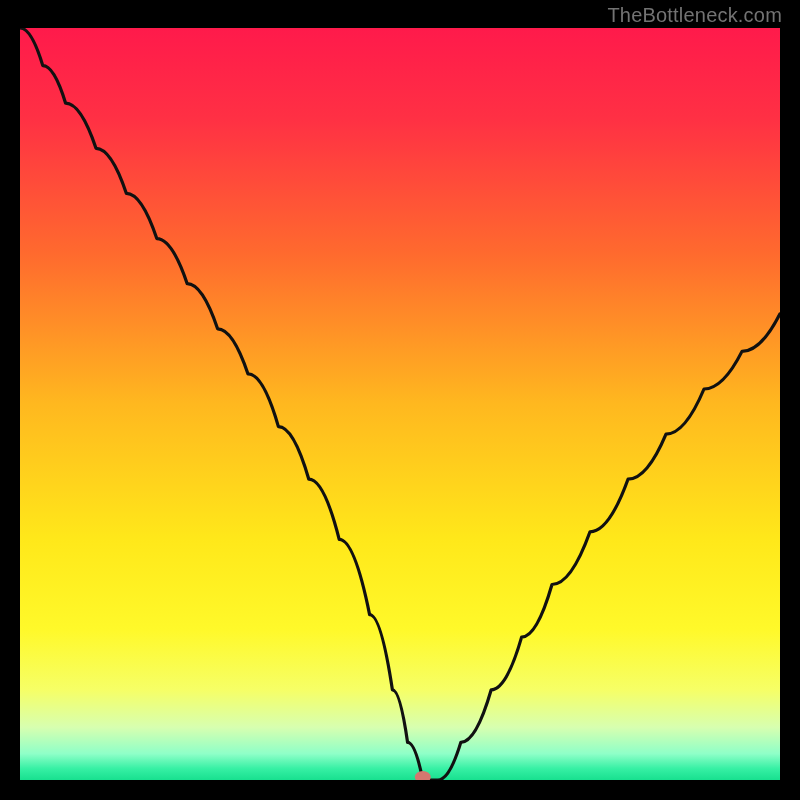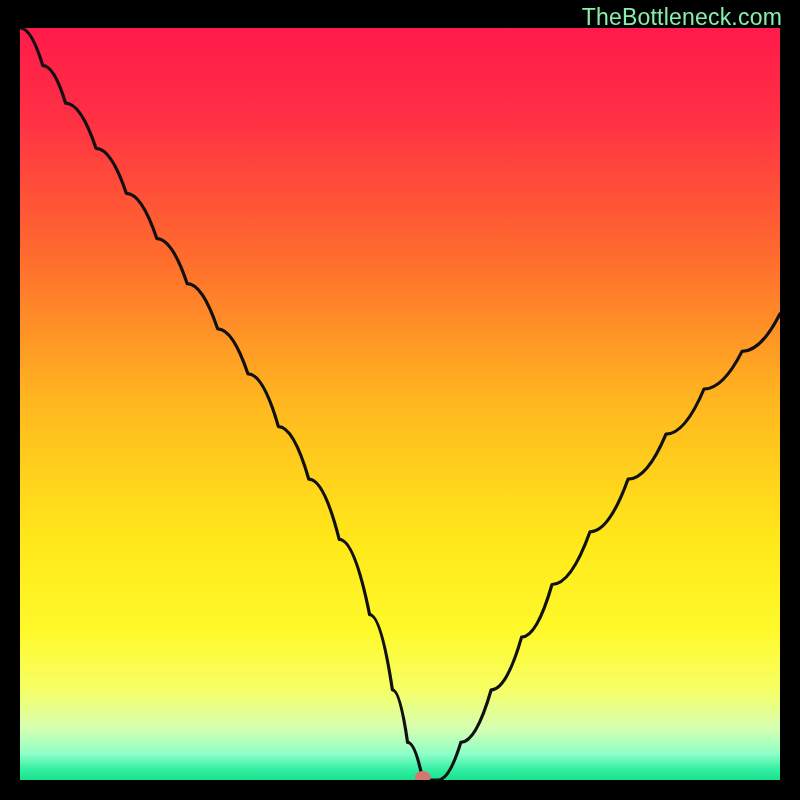--- a/index.html
+++ b/index.html
@@ -14,22 +14,22 @@
   .frame {
     position: relative;
     width: 800px;
     height: 800px;
     background: #000;
   }
   .watermark {
     position: absolute;
     top: 4px;
     right: 18px;
-    color: #86efac;
-    font-size: 23px;
+    color: #737373;
+    font-size: 20px;
     letter-spacing: 0.2px;
     font-weight: 500;
     z-index: 10;
     user-select: none;
   }
   .plot {
     position: absolute;
     left: 20px;
     top: 28px;
     width: 760px;

